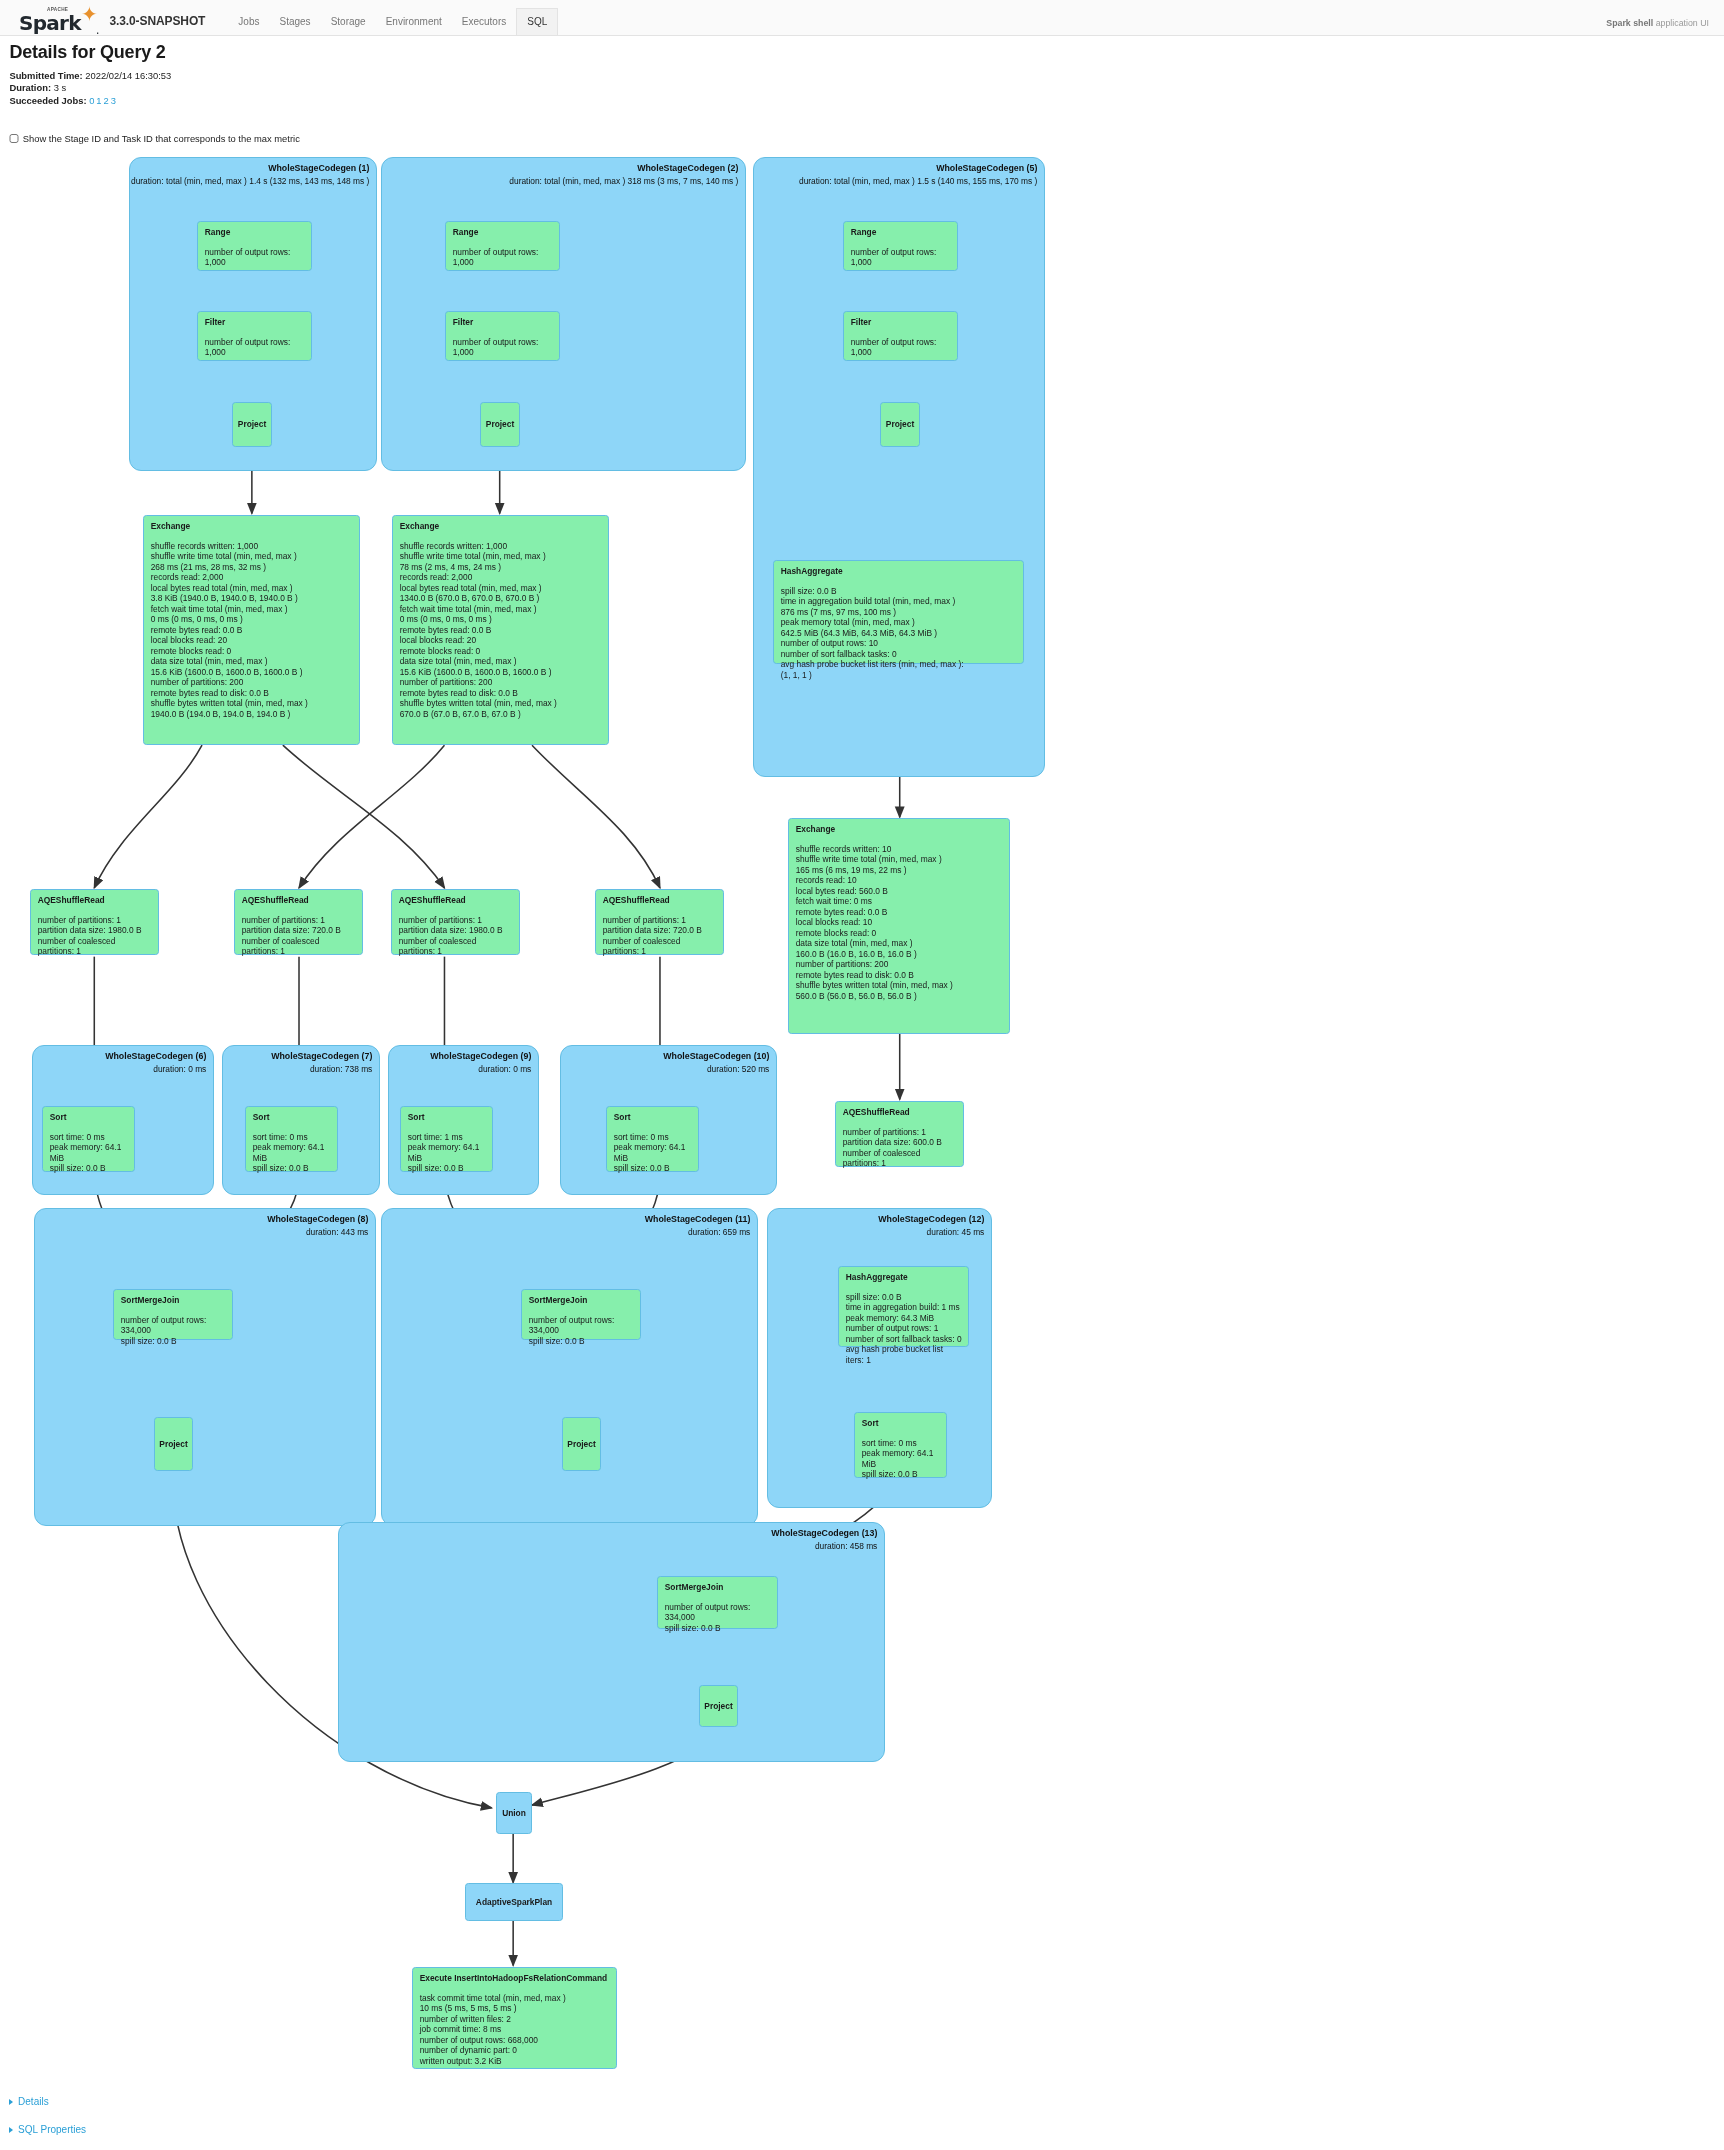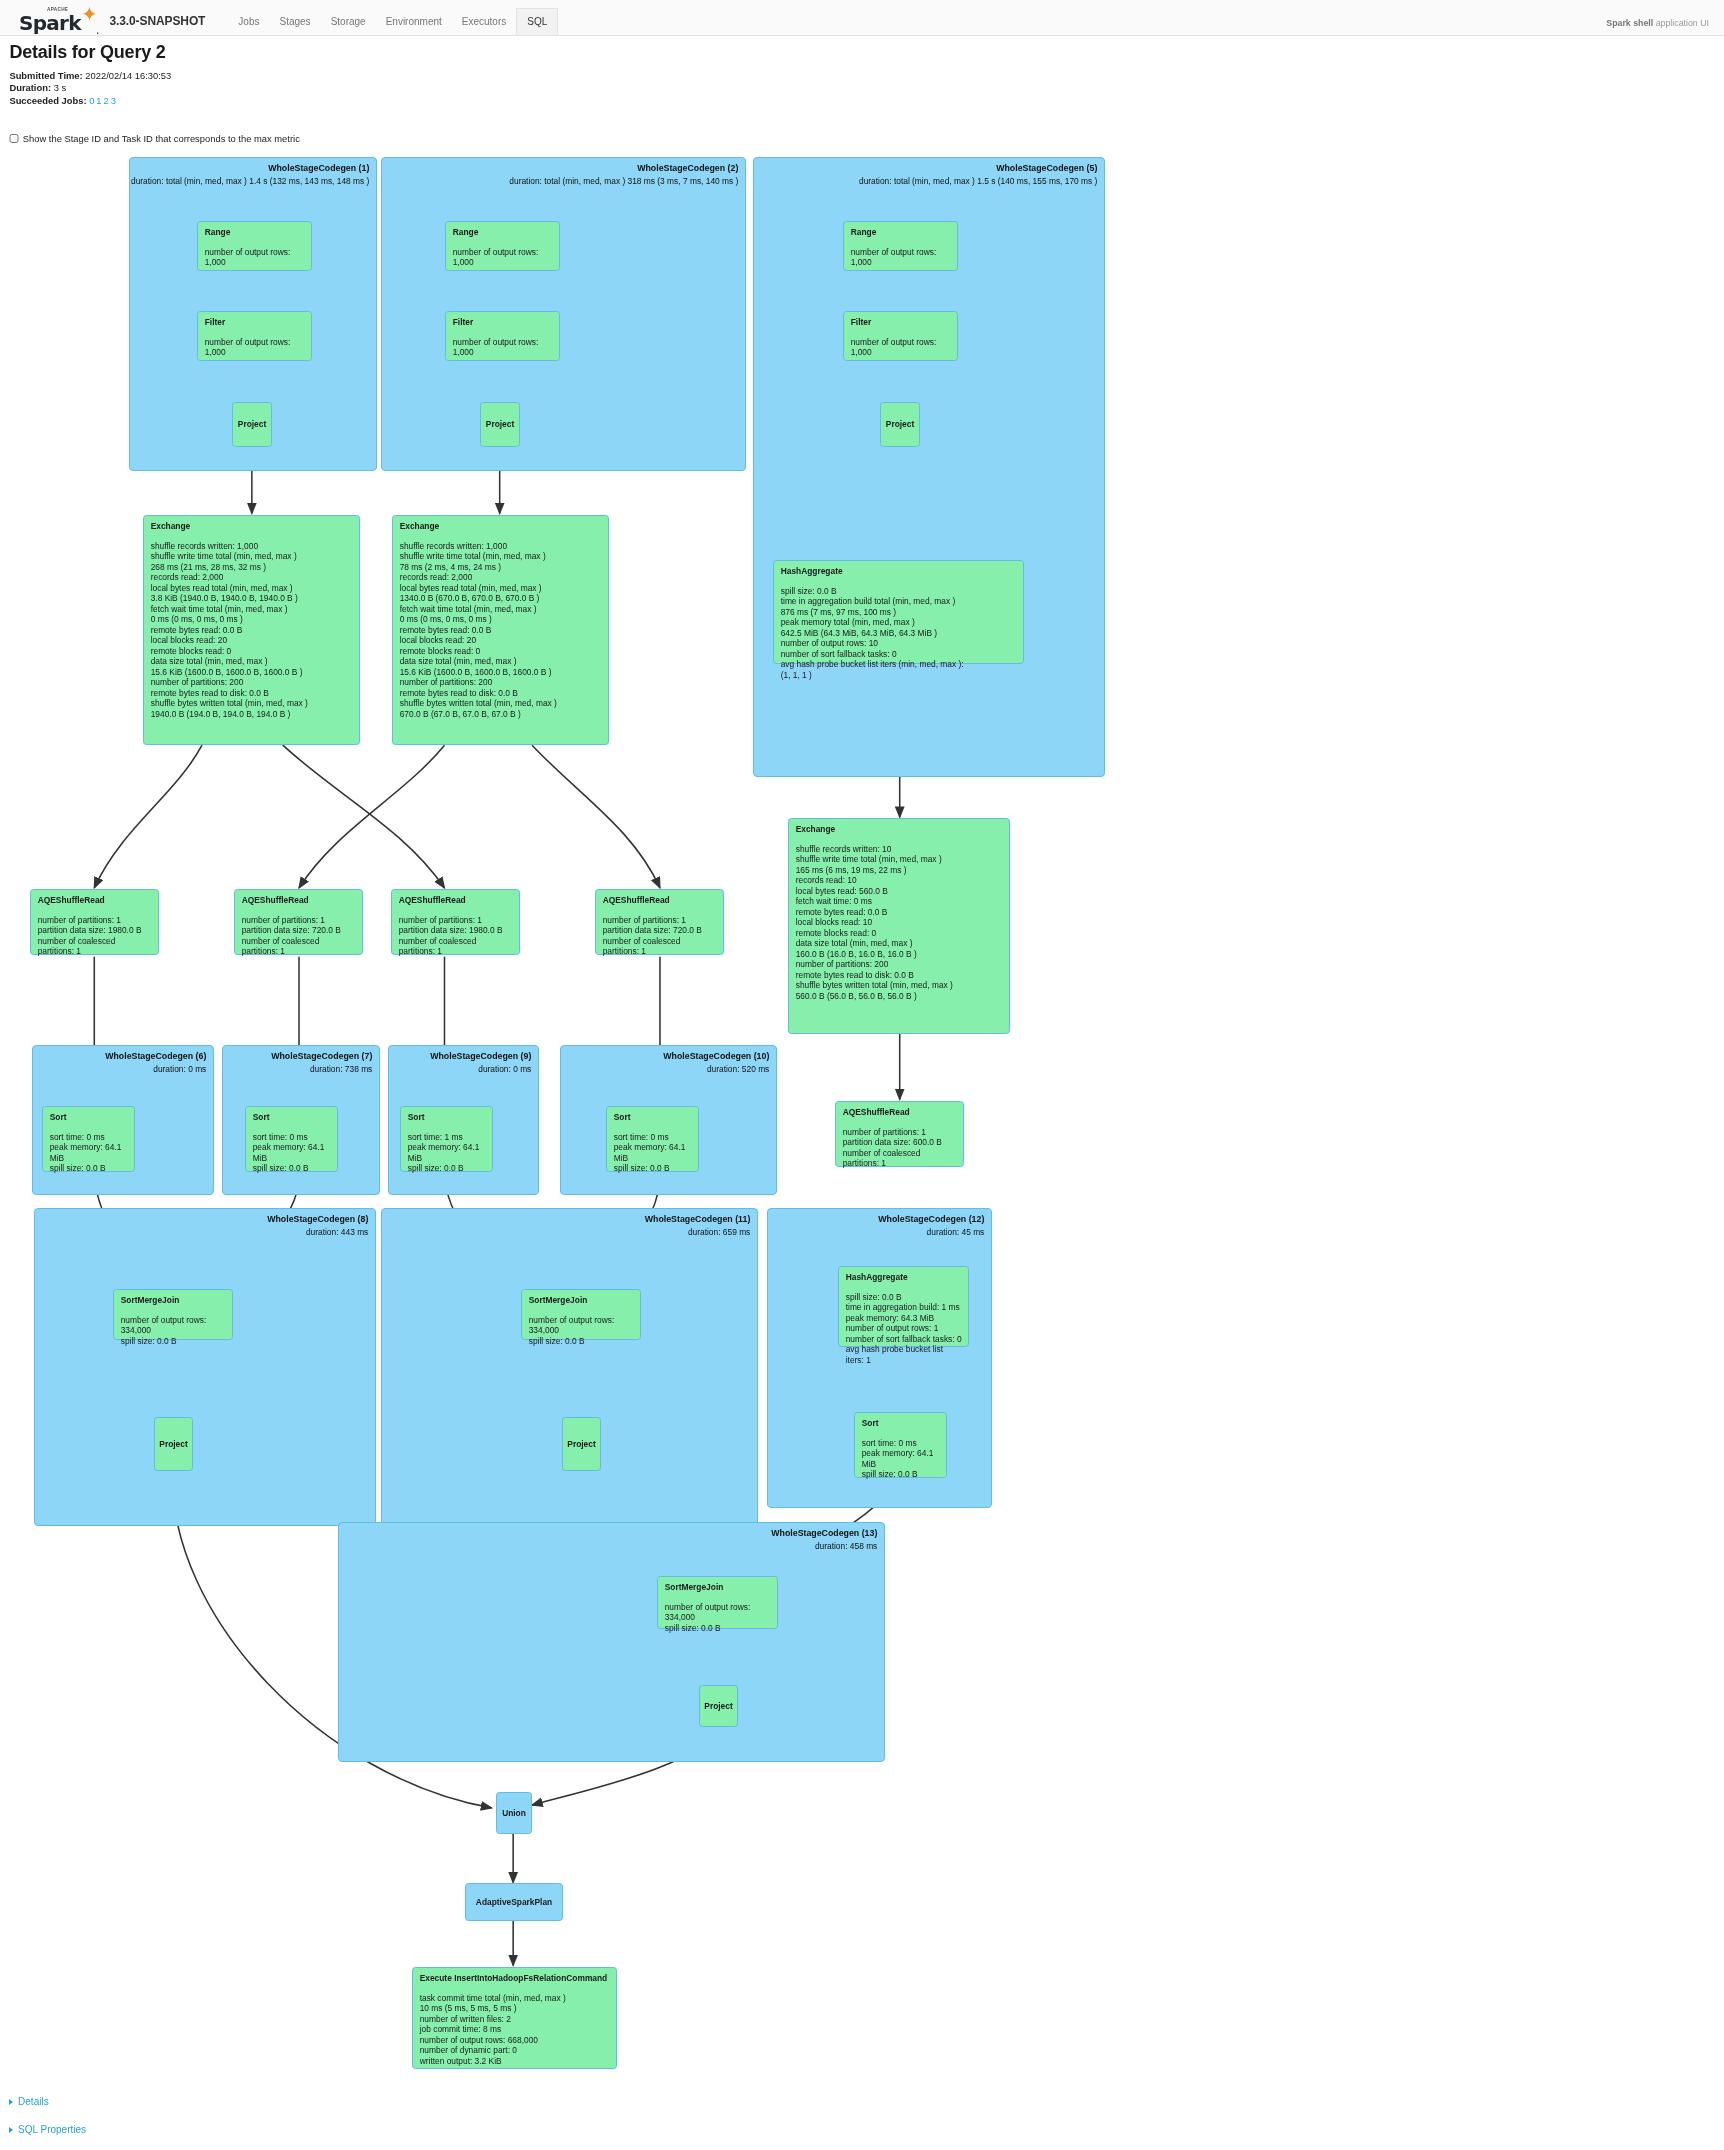--- a/index.html
+++ b/index.html
@@ -78,21 +78,21 @@
 
   
   #graph { position:absolute; left:0; top:0; width:1724px; height:2151px; pointer-events:none; }
   .node-layer { position:absolute; left:0; top:0; width:1724px; height:2151px; }
 
   
   .cluster {
     position:absolute;
     background: #8ed6f8;
     border: 0.7px solid #63bde3;
-    border-radius: 4px;
+    border-radius: 12px;
   }
   .cluster-label {
     position:absolute; right: 6.7px; top: 4.7px;
     text-align: right;
     font-size: 8.8px; font-weight:700; color:#111;
     white-space: nowrap;
   }
   .cluster-sub {
     font-weight: 400; font-size: 8.4px; color:#111; margin-top:4px;
     line-height: 9.4px;
@@ -263,21 +263,21 @@
     <div class="metrics">number of output rows: 1,000</div>
   </div>
   <div class="node" style="left:445px;top:311px;width:115px;height:50px;">
     <div class="title">Filter</div>
     <div class="metrics">number of output rows: 1,000</div>
   </div>
   <div class="node compact" style="left:480px;top:402px;width:40px;height:45px;">
     <div class="title">Project</div>
   </div>
 
-  <div class="cluster" style="left:753px;top:157px;width:352px;height:620px;">
+  <div class="cluster" style="left:753px;top:157px;width:292px;height:620px;">
     <div class="cluster-label">
       <span>WholeStageCodegen (5)</span>
       <div class="cluster-sub">duration: total (min, med, max )
 1.5 s (140 ms, 155 ms, 170 ms )</div>
     </div>
   </div>
   <div class="node" style="left:843px;top:221px;width:115px;height:50px;">
     <div class="title">Range</div>
     <div class="metrics">number of output rows: 1,000</div>
   </div>

